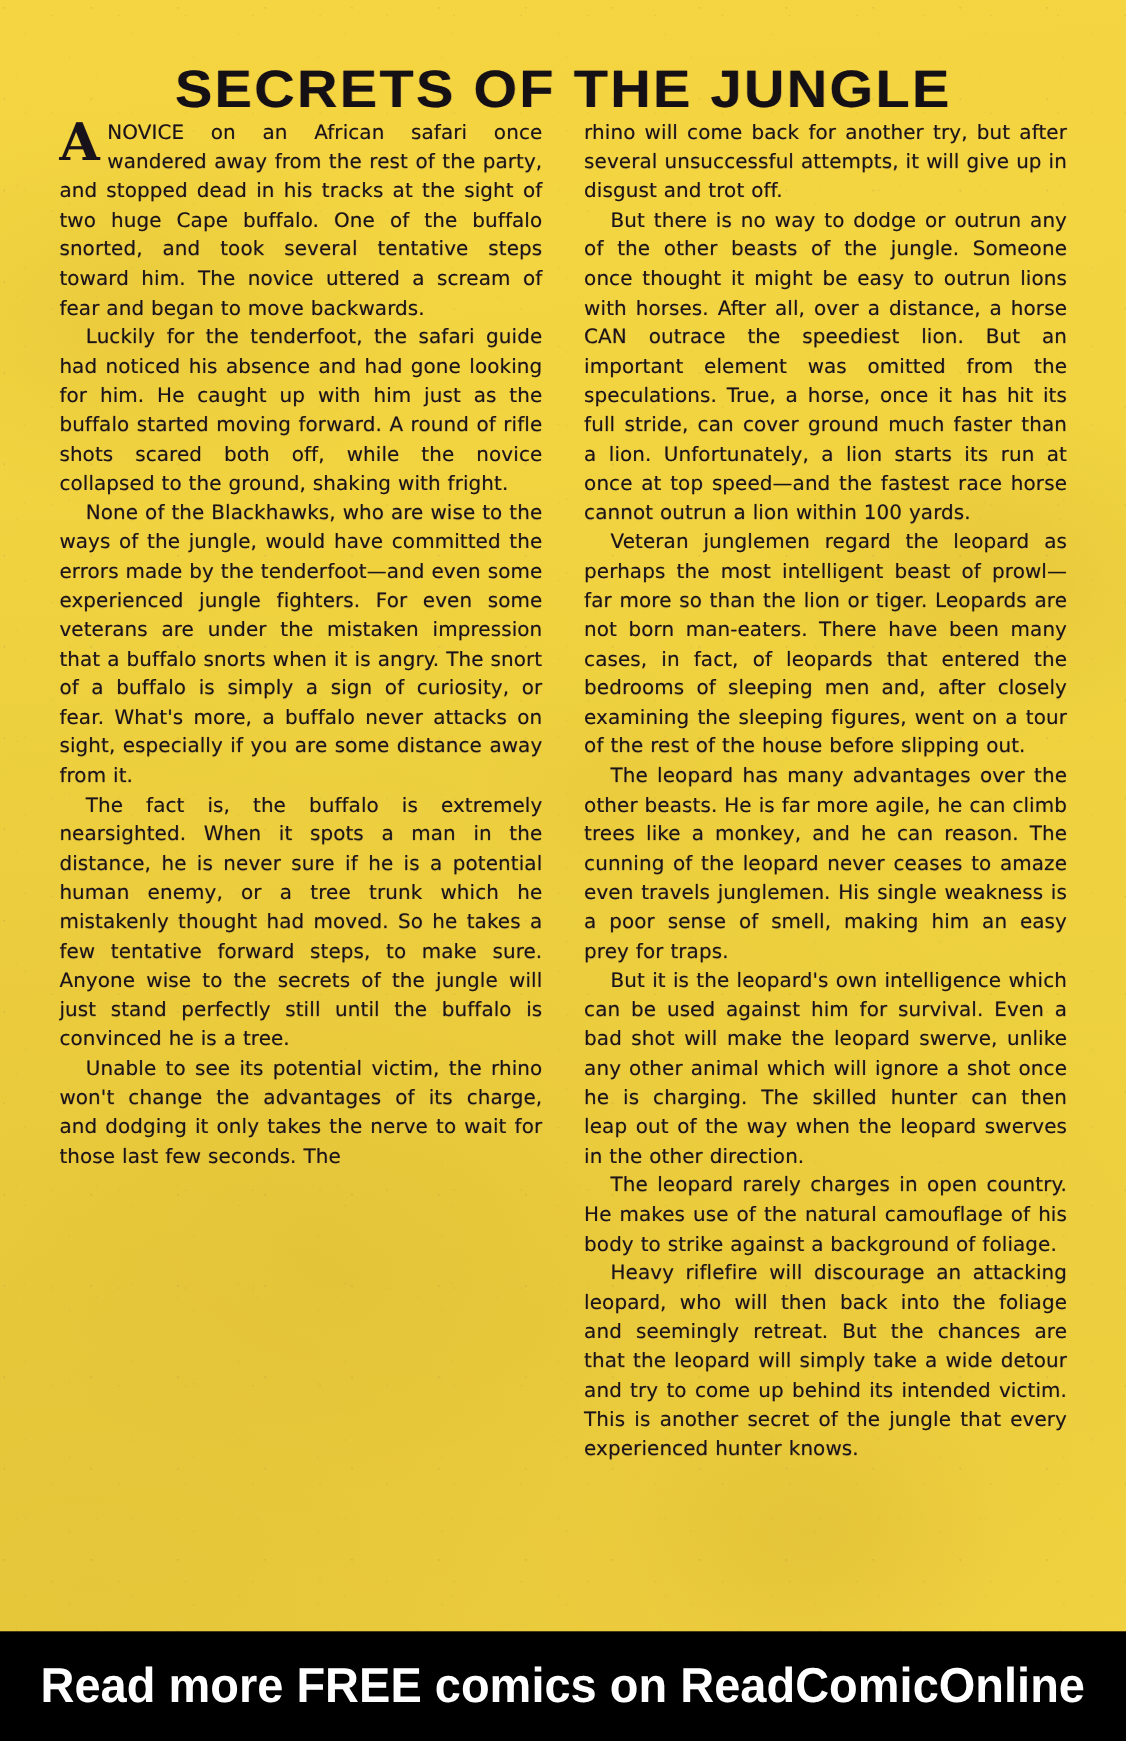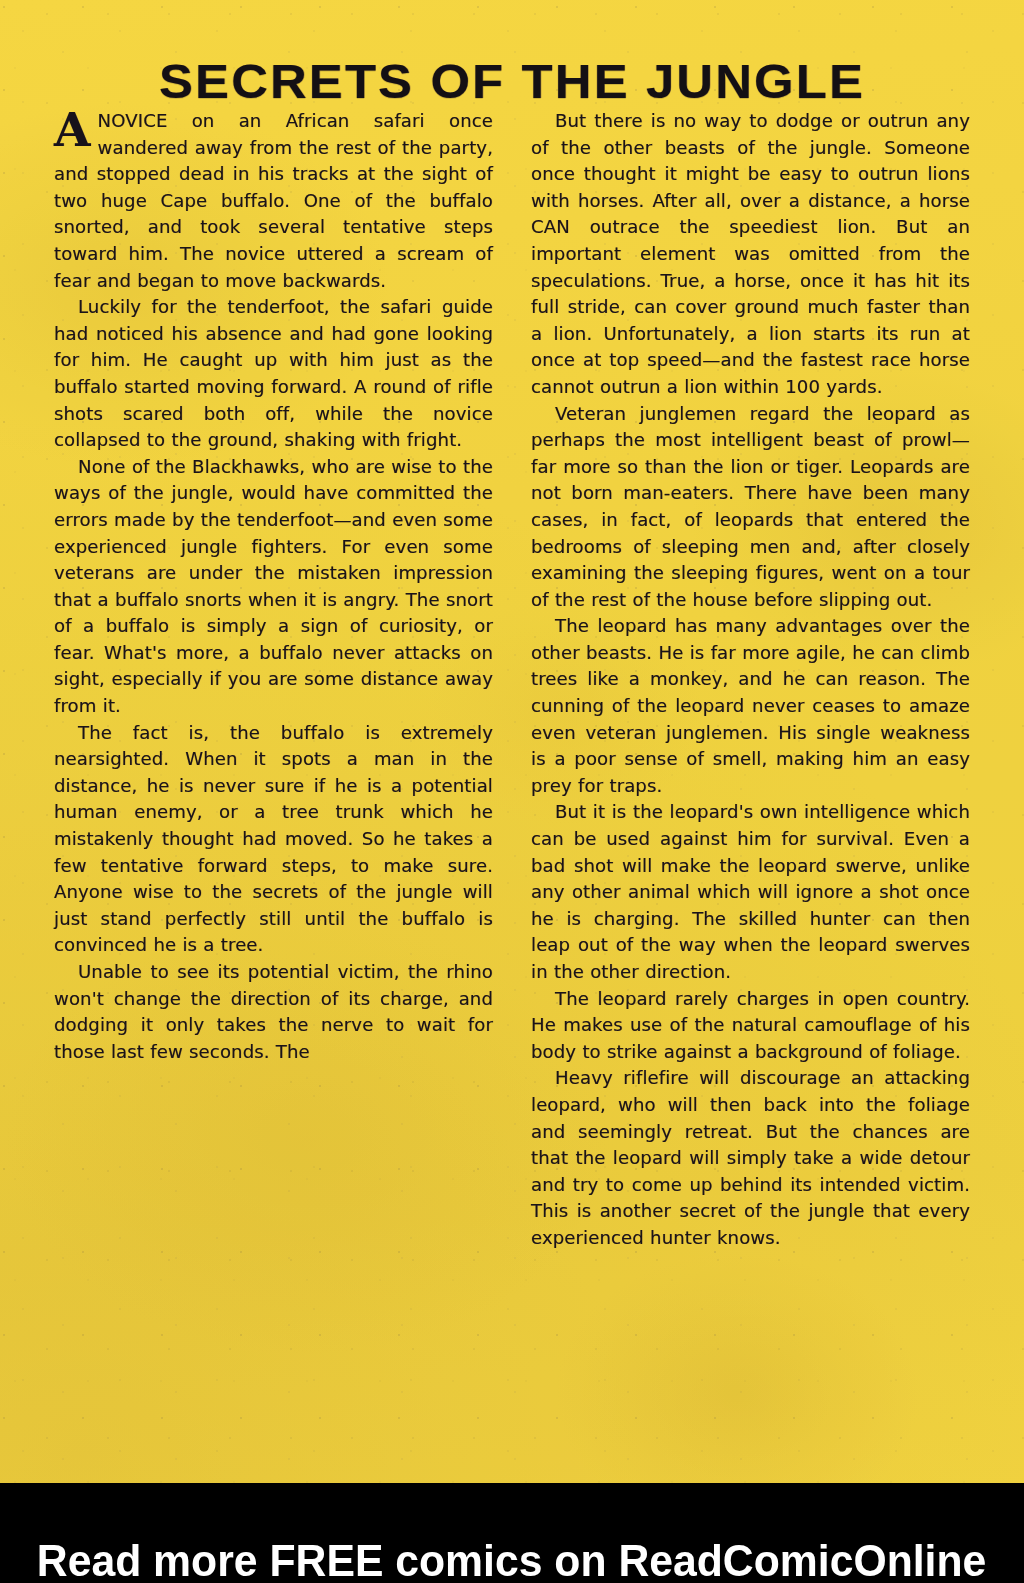--- a/index.html
+++ b/index.html
@@ -125,21 +125,21 @@
 
   
   #promo-banner {
     position: absolute;
     left: 0;
     top: 1483px;
     width: 1024px;
     height: 100px;
     background: #000000;
     display: flex;
-    align-items: flex-end;
+    align-items: center;
     justify-content: center;
   }
 
   #promo-banner-text {
     font-family: "Liberation Sans Narrow", "Liberation Sans", sans-serif;
     font-weight: 700;
     font-size: 47px;
     line-height: 1;
     color: #ffffff;
     letter-spacing: 0px;
@@ -159,27 +159,28 @@
     <h1 id="article-title" style="font-size: 48px;">SECRETS OF THE JUNGLE</h1>
   </div>
 
   <div id="article-body">
 
     <div class="column">
       <p class="para first">A NOVICE on an African safari once wandered away from the rest of the party, and stopped dead in his tracks at the sight of two huge Cape buffalo. One of the buffalo snorted, and took several tentative steps toward him. The novice uttered a scream of fear and began to move backwards.</p>
       <p class="para">Luckily for the tenderfoot, the safari guide had noticed his absence and had gone looking for him. He caught up with him just as the buffalo started moving forward. A round of rifle shots scared both off, while the novice collapsed to the ground, shaking with fright.</p>
       <p class="para">None of the Blackhawks, who are wise to the ways of the jungle, would have committed the errors made by the tenderfoot—and even some experienced jungle fighters. For even some veterans are under the mistaken impression that a buffalo snorts when it is angry. The snort of a buffalo is simply a sign of curiosity, or fear. What's more, a buffalo never attacks on sight, especially if you are some distance away from it.</p>
       <p class="para">The fact is, the buffalo is extremely nearsighted. When it spots a man in the distance, he is never sure if he is a potential human enemy, or a tree trunk which he mistakenly thought had moved. So he takes a few tentative forward steps, to make sure. Anyone wise to the secrets of the jungle will just stand perfectly still until the buffalo is convinced he is a tree.</p>
-      <p class="para">Unable to see its potential victim, the rhino won't change the direction of its charge, and dodging it only takes the nerve to wait for those last few seconds. The</p>
+      <p class="para">Unable to see its potential victim, the rhino won't change the advantages of its charge, and dodging it only takes the nerve to wait for those last few seconds. The</p>
     </div>
 
     <div class="column">
+      <p class="para" style="text-indent:0">rhino will come back for another try, but after several unsuccessful attempts, it will give up in disgust and trot off.</p>
       <p class="para">But there is no way to dodge or outrun any of the other beasts of the jungle. Someone once thought it might be easy to outrun lions with horses. After all, over a distance, a horse CAN outrace the speediest lion. But an important element was omitted from the speculations. True, a horse, once it has hit its full stride, can cover ground much faster than a lion. Unfortunately, a lion starts its run at once at top speed—and the fastest race horse cannot outrun a lion within 100 yards.</p>
       <p class="para">Veteran junglemen regard the leopard as perhaps the most intelligent beast of prowl—far more so than the lion or tiger. Leopards are not born man-eaters. There have been many cases, in fact, of leopards that entered the bedrooms of sleeping men and, after closely examining the sleeping figures, went on a tour of the rest of the house before slipping out.</p>
-      <p class="para">The leopard has many advantages over the other beasts. He is far more agile, he can climb trees like a monkey, and he can reason. The cunning of the leopard never ceases to amaze even veteran junglemen. His single weakness is a poor sense of smell, making him an easy prey for traps.</p>
+      <p class="para">The leopard has many advantages over the other beasts. He is far more agile, he can climb trees like a monkey, and he can reason. The cunning of the leopard never ceases to amaze even travels junglemen. His single weakness is a poor sense of smell, making him an easy prey for traps.</p>
       <p class="para">But it is the leopard's own intelligence which can be used against him for survival. Even a bad shot will make the leopard swerve, unlike any other animal which will ignore a shot once he is charging. The skilled hunter can then leap out of the way when the leopard swerves in the other direction.</p>
       <p class="para">The leopard rarely charges in open country. He makes use of the natural camouflage of his body to strike against a background of foliage.</p>
       <p class="para">Heavy riflefire will discourage an attacking leopard, who will then back into the foliage and seemingly retreat. But the chances are that the leopard will simply take a wide detour and try to come up behind its intended victim. This is another secret of the jungle that every experienced hunter knows.</p>
     </div>
 
   </div>
 
   <div id="promo-banner">
     <span id="promo-banner-text" style="font-size: 44.5px;">Read more FREE comics on ReadComicOnline</span>
   </div>

